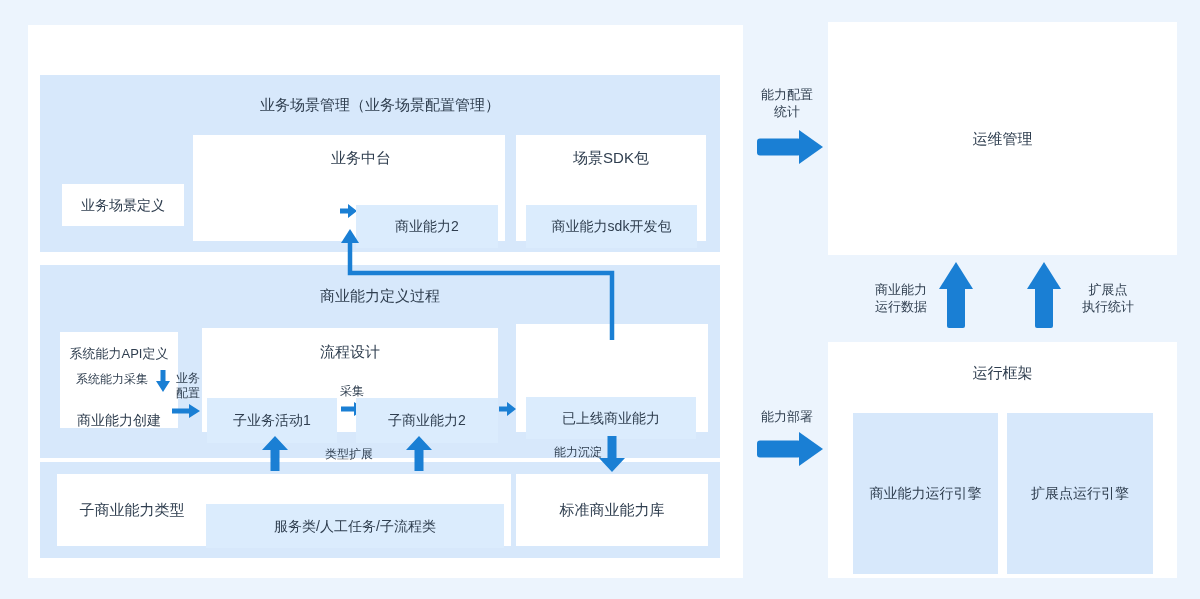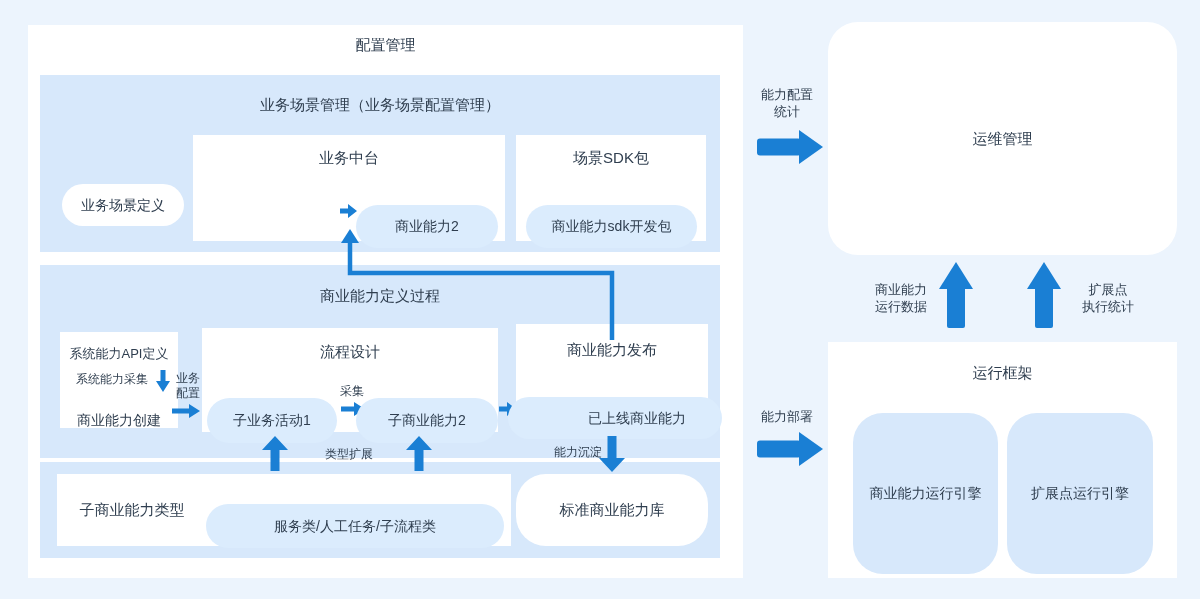--- a/index.html
+++ b/index.html
@@ -17,43 +17,42 @@
   }
   .abs{position:absolute;}
   .panel{background:#ffffff;}
   .section{background:#d7e8fb;}
   .wbox{background:#ffffff;}
   .chip{background:#dbecfd;}
   .t15{font-size:15px;line-height:1.2;}
   .t14{font-size:14px;line-height:1.2;margin-top:16px;}
   .t13{font-size:13px;line-height:17px;}
   .t12{font-size:12px;line-height:1.2;}
-  .ctr{display:flex;align-items:center;justify-content:center;text-align:center;border-radius:30px;}
+  .ctr{display:flex;align-items:center;justify-content:center;text-align:center;}
   .tc{text-align:center;}
   .arrow{fill:#1a7fd4;}
   .line{stroke:#1a7fd4;stroke-width:4.5;fill:none;}
   .nowrap{white-space:nowrap;}
 </style>
 </head>
 <body>
 
 <div id="stage">
 
   <div class="abs panel" style="left:28px;top:25px;width:715px;height:553px;"></div>
 
-  <div class="abs t15 tc nowrap" style="left:28px;top:36px;width:715px;">配置管理</div>
 
   <div class="abs section" style="left:40px;top:75px;width:680px;height:177px;"></div>
 
   <div class="abs t15 tc nowrap" style="left:40px;top:96px;width:680px;">业务场景管理（业务场景配置管理）</div>
 
   <div class="abs wbox ctr t14" style="left:62px;top:168px;width:122px;height:42px;">业务场景定义</div>
 
   <div class="abs wbox" style="left:193px;top:135px;width:312px;height:106px;"></div>
-  <div class="abs t15 tc nowrap" style="left:193px;top:149px;width:312px;">业务中台</div>
+  <div class="abs t15 tc nowrap" style="left:205px;top:149px;width:312px;">业务中台</div>
   <svg class="abs" style="left:340px;top:204px;" width="17" height="14" viewBox="0 0 17 14">
     <polygon class="arrow" points="0,4.5 8,4.5 8,0 17,7 8,14 8,9.5 0,9.5"></polygon>
   </svg>
   <div class="abs chip ctr t14" style="left:356px;top:189px;width:142px;height:43px;">商业能力2</div>
 
   <div class="abs wbox" style="left:516px;top:135px;width:190px;height:106px;"></div>
   <div class="abs t15 tc nowrap" style="left:516px;top:149px;width:190px;text-align:center;">场景SDK包</div>
   <div class="abs chip ctr t14" style="left:526px;top:189px;width:171px;height:43px;">商业能力sdk开发包</div>
 
   <div class="abs section" style="left:40px;top:265px;width:680px;height:193px;"></div>
@@ -84,22 +83,21 @@
   <svg class="abs" style="left:341px;top:402px;" width="24" height="14" viewBox="0 0 24 14">
     <polygon class="arrow" points="0,4.5 13,4.5 13,0 24,7 13,14 13,9.5 0,9.5"></polygon>
   </svg>
   <div class="abs chip ctr t14" style="left:356px;top:382px;width:142px;height:45px;">子商业能力2</div>
 
   <svg class="abs" style="left:499px;top:402px;" width="17" height="14" viewBox="0 0 17 14">
     <polygon class="arrow" points="0,4.5 8,4.5 8,0 17,7 8,14 8,9.5 0,9.5"></polygon>
   </svg>
 
   <div class="abs wbox" style="left:516px;top:324px;width:192px;height:108px;"></div>
-  <div class="abs t15 tc nowrap" style="left:516px;top:341px;width:192px;">商业能力发布</div>
-  <div class="abs chip ctr t14" style="left:508px;top:381px;width:170px;height:42px;padding-left:44px;">已上线商业能力</div>
+  <div class="abs chip ctr t14" style="left:526px;top:381px;width:170px;height:42px;">已上线商业能力</div>
 
   <svg class="abs" style="left:336px;top:225px;" width="290" height="120" viewBox="0 0 290 120">
     <path class="line" d="M276,115 L276,48 L14,48 L14,16"></path>
     <polygon class="arrow" points="14,4 5,18 23,18"></polygon>
   </svg>
 
   <div class="abs section" style="left:40px;top:462px;width:680px;height:96px;"></div>
 
   <div class="abs wbox" style="left:57px;top:474px;width:454px;height:72px;"></div>
   <div class="abs ctr t15 nowrap" style="left:57px;top:474px;width:150px;height:72px;">子商业能力类型</div>

